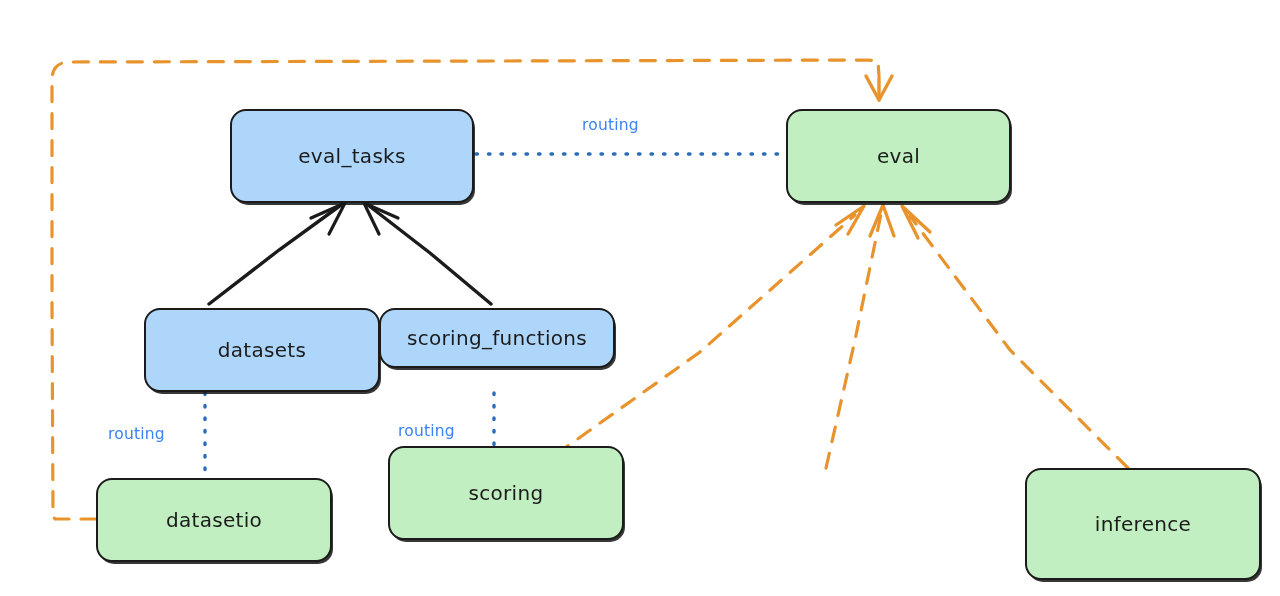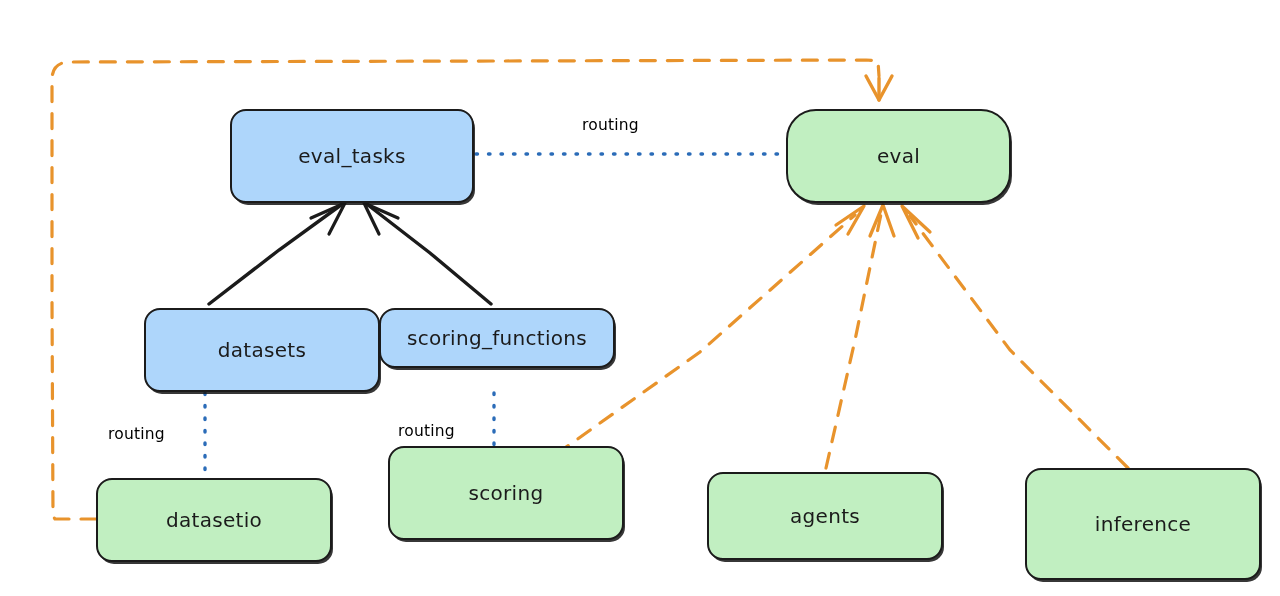--- a/index.html
+++ b/index.html
@@ -42,21 +42,21 @@
   .node .node-label {
     display: block;
     line-height: 1.1;
     padding: 0 6px;
   }
   .node.blue  { background: #aed6fb; }
   .node.green { background: #c1efc1; }
 
   .edge-label {
     position: absolute;
-    color: #000000;
+    color: #3b82f6;
     font-size: 15.5px;
     font-family: "DejaVu Sans", sans-serif;
     white-space: nowrap;
     letter-spacing: 0.2px;
   }
 </style>
 </head>
 <body>
 
 <div id="canvas">
@@ -104,43 +104,40 @@
 
     <g>
       <path d="M 494,393 L 494,473" fill="none" stroke="#2b6cb8" stroke-width="3.4" stroke-dasharray="1.5 11" stroke-linecap="round"></path>
     </g>
   </svg>
 
   <div class="node blue" style="left:230px; top:109px; width:244px; height:94px;">
     <span class="node-label">eval_tasks</span>
   </div>
 
-  <div class="node green" style="left:786px; top:109px; width:225px; height:94px;border-radius:30px;">
+  <div class="node green" style="left:786px; top:109px; width:225px; height:94px;">
     <span class="node-label">eval</span>
   </div>
 
   <div class="node blue" style="left:96px; top:308px; width:236px; height:84px;margin-left:48px;">
     <span class="node-label">datasets</span>
   </div>
 
   <div class="node blue" style="left:379px; top:308px; width:236px; height:60px;">
     <span class="node-label">scoring_functions</span>
   </div>
 
   <div class="node green" style="left:96px; top:478px; width:236px; height:84px;">
     <span class="node-label">datasetio</span>
   </div>
 
   <div class="node green" style="left:388px; top:446px; width:236px; height:94px;">
     <span class="node-label">scoring</span>
   </div>
 
-  <div class="node green" style="left:707px; top:472px; width:236px; height:88px;">
-    <span class="node-label">agents</span>
-  </div>
 
   <div class="node green" style="left:1025px; top:468px; width:236px; height:112px;">
     <span class="node-label">inference</span>
   </div>
 
   <div class="edge-label" style="left:582px; top:116px;">routing</div>
 
   <div class="edge-label" style="left:108px; top:425px;">routing</div>
 
   <div class="edge-label" style="left:398px; top:422px;">routing</div>

